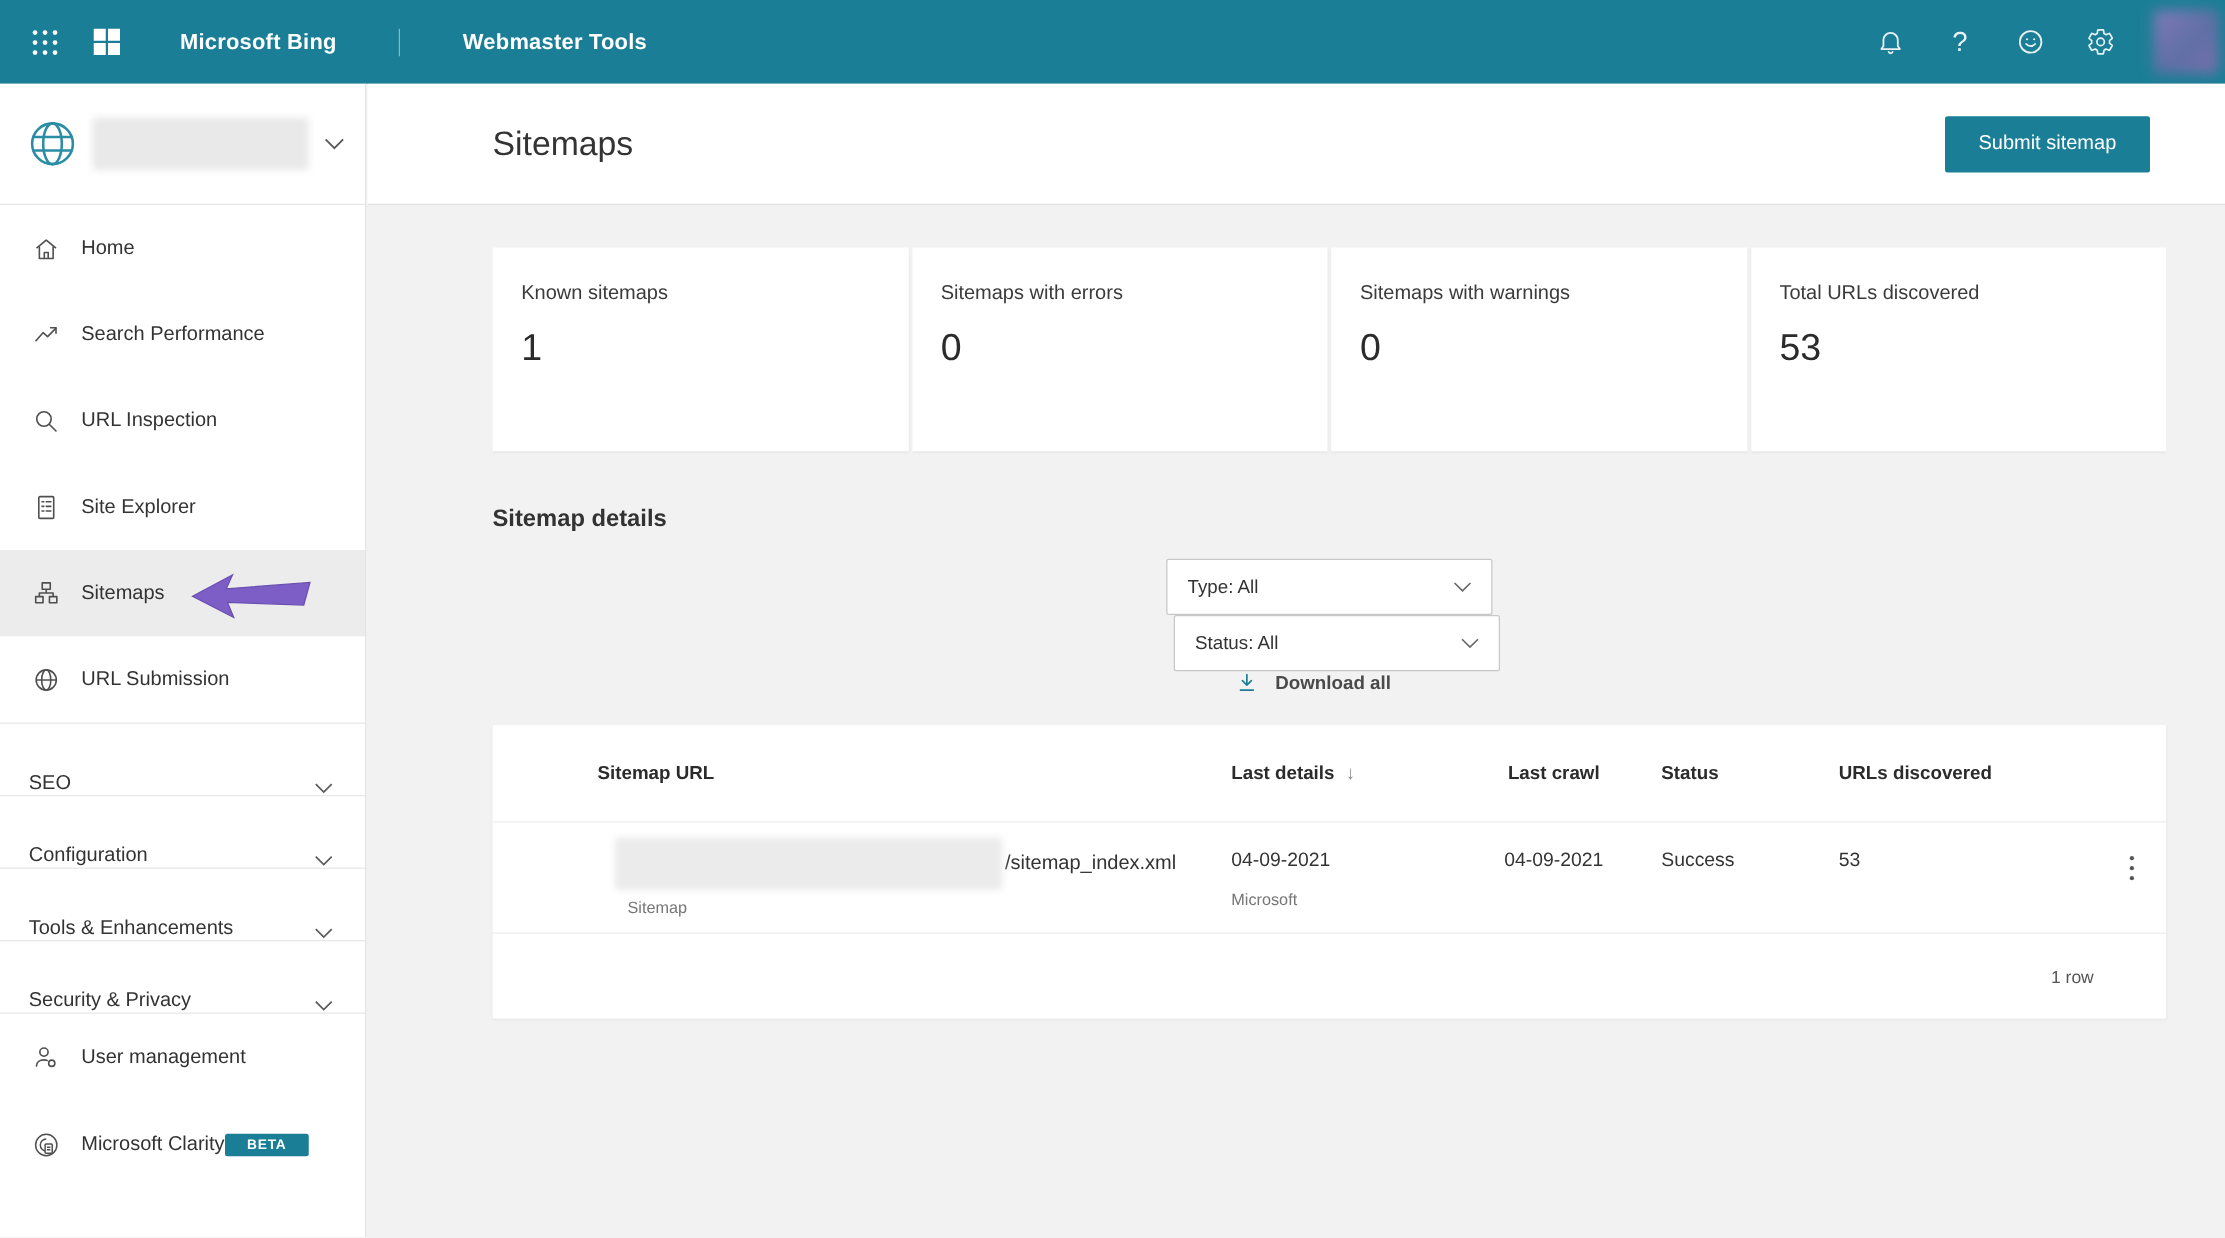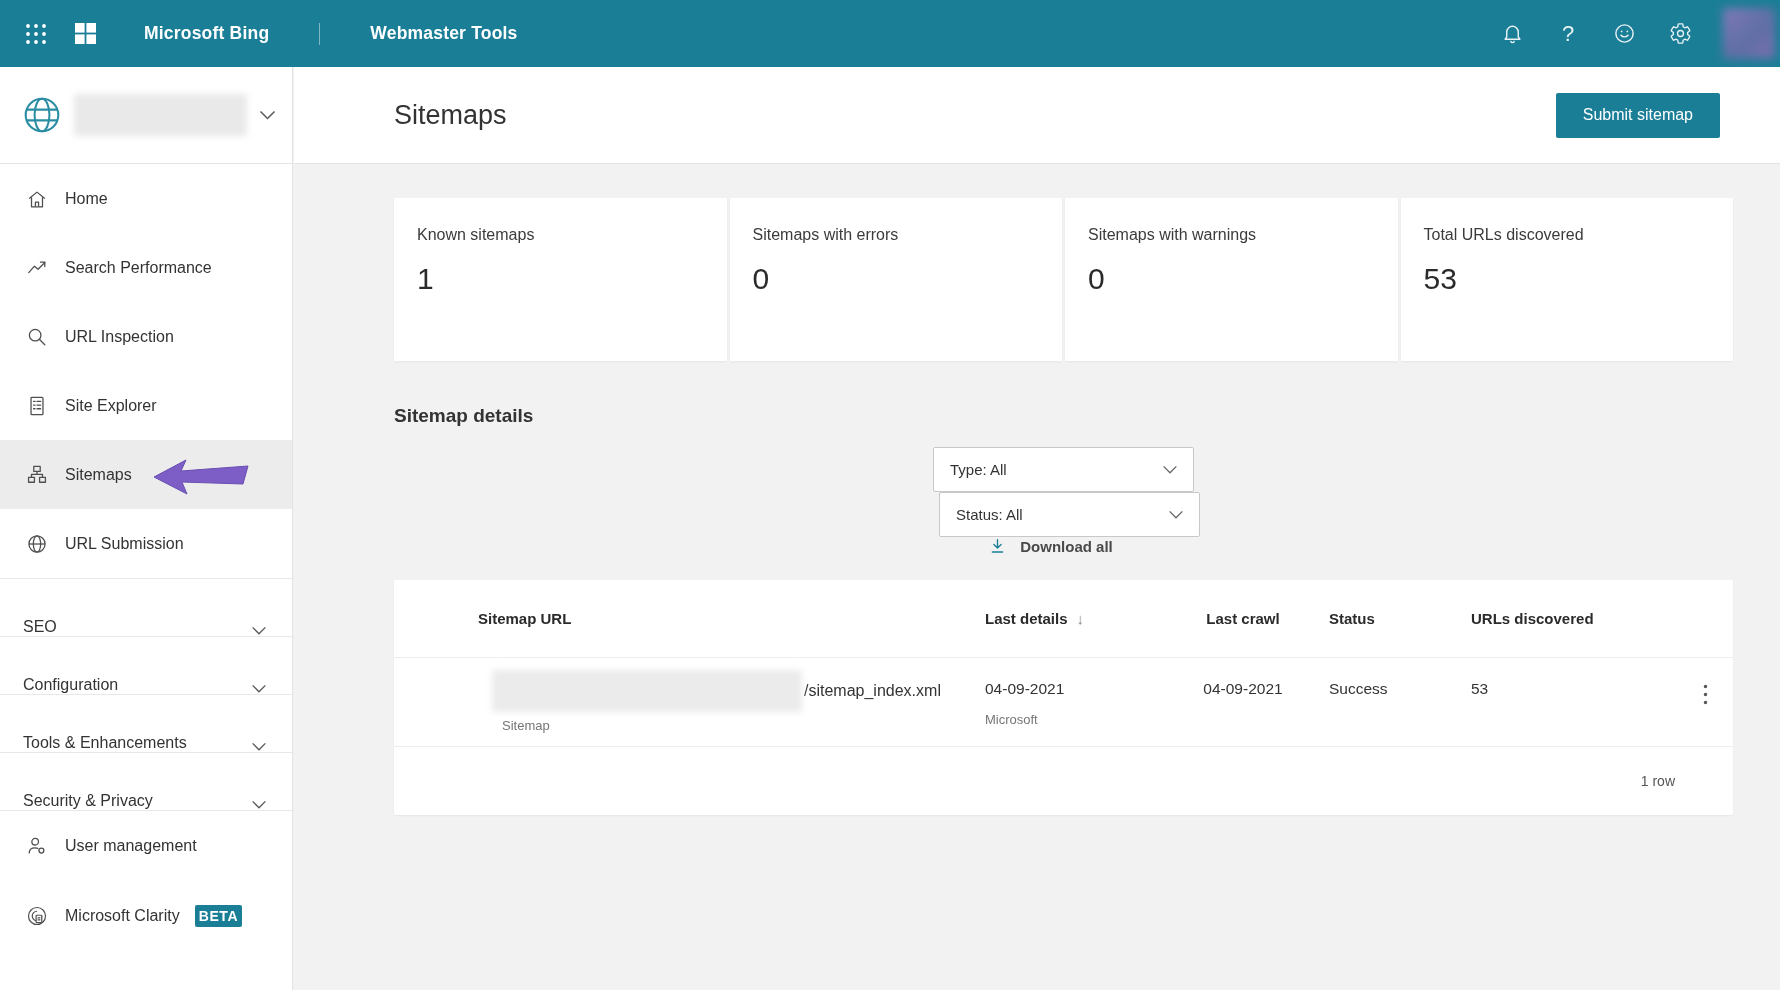--- a/index.html
+++ b/index.html
@@ -37,21 +37,21 @@
     background:#fff; border-right:1px solid #e3e3e3;
   }
   .site-selector { height:97px; border-bottom:1px solid #e5e5e5; display:flex; align-items:center; padding:0 16px 0 23px; cursor:pointer; }
   .site-name-blur { flex:1; height:42px; margin:0 12px 0 13px; background:#e9e9e9; border-radius:2px; filter:blur(3px); }
   .chev { color:#5a5a5a; }
   .nav-item { height:69px; display:flex; align-items:center; padding-left:26px; font-size:16px; color:#333; cursor:pointer; }
   .nav-item .nicon { width:22px; height:22px; margin-right:17px; color:#4f4f4f; flex:none; }
   .nav-item.active { background:#ececec; }
   .side-divider { height:1px; background:#e8e8e8; }
   .section-item { height:57px; display:flex; align-items:flex-end; justify-content:space-between; padding:0 25px 0 23px; font-size:16px; color:#333; cursor:pointer; }
-  .beta-badge { background:#1b7e97; color:#fff; font-size:14px; font-weight:700; letter-spacing:.6px; padding:3px 4px; border-radius:2px; margin-left:15px; }
+  .beta-badge { background:#1b7e97; color:#fff; font-size:11px; font-weight:700; letter-spacing:.6px; padding:3px 18px; border-radius:2px; margin-left:0; }
   .arrow-callout { position:absolute; left:152px; top:391px; width:98px; height:38px; pointer-events:none; }
 
   
   .main { position:absolute; left:294px; top:67px; right:0; bottom:0; }
   .page-header { height:97px; background:#fff; border-bottom:1px solid #e3e3e3; display:flex; align-items:center; padding:0 60px 0 100px; }
   .page-title { flex:1; font-size:27px; font-weight:400; color:#333; }
   .submit-btn { background:#1b7e97; color:#fff; font-size:16px; height:45px; padding:0 27px; border:none; border-radius:2px; cursor:pointer; font-family:inherit; }
 
   .content { position:absolute; top:98px; left:0; right:0; bottom:0; background:#f2f2f2; padding:33px 47px 0 100px; }
 

